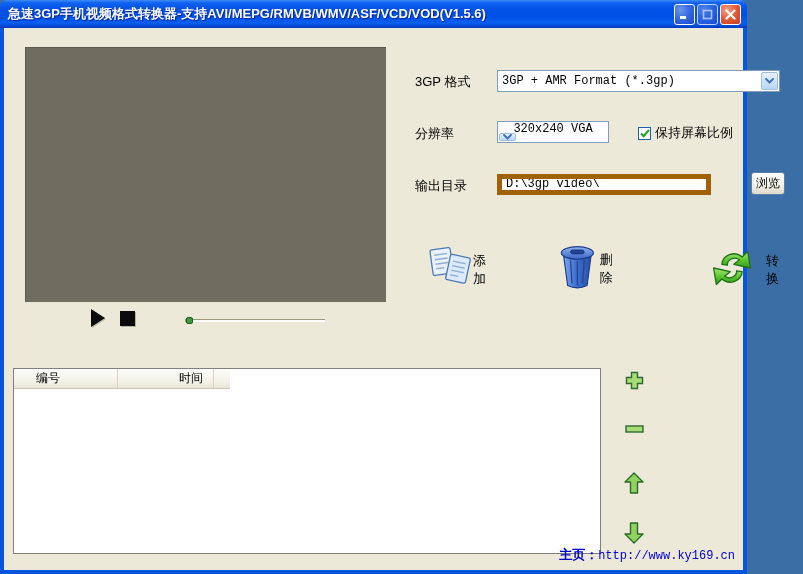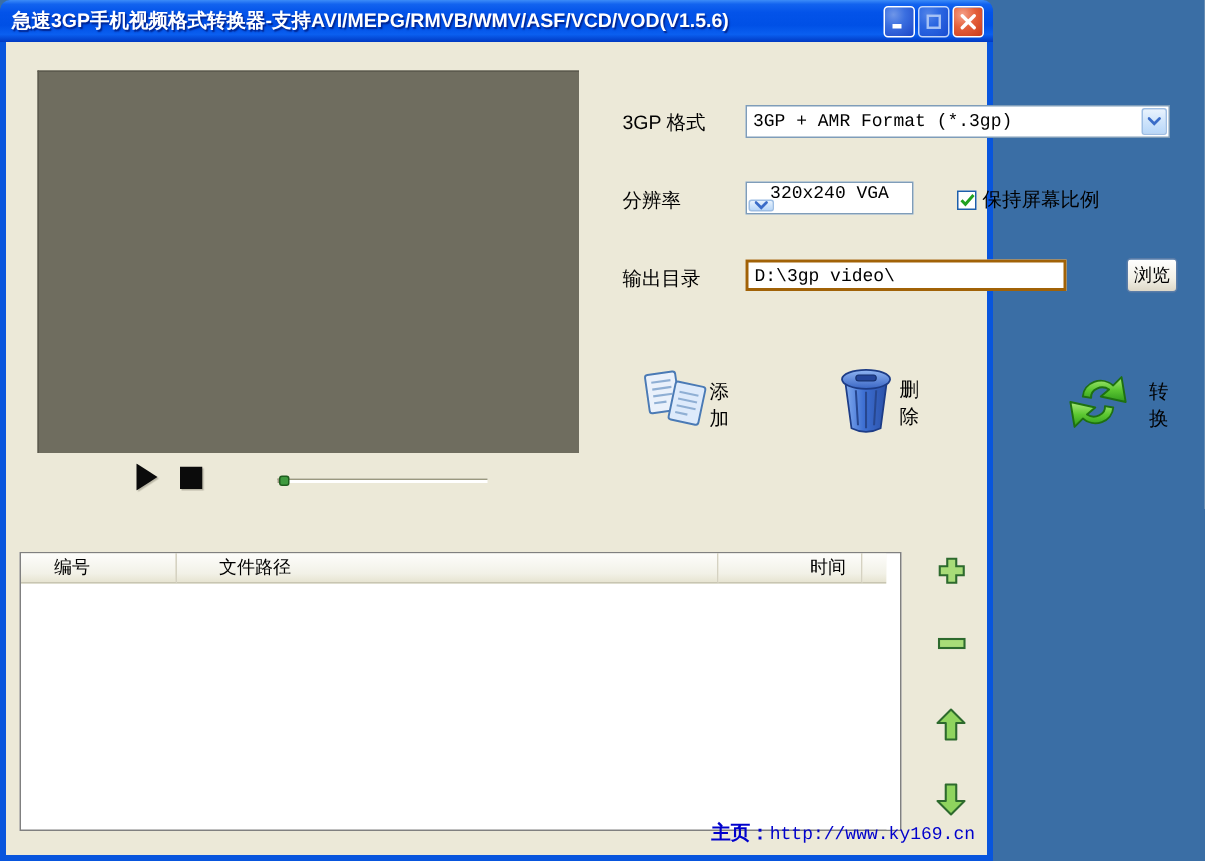--- a/index.html
+++ b/index.html
@@ -1,19 +1,19 @@
 <!DOCTYPE html>
 <html><head>
 <meta charset="utf-8">
 <style>
   * { margin:0; padding:0; box-sizing:border-box; }
   html,body { width:803px; height:574px; overflow:hidden; background:#3a6ea5;
               font-family:"Liberation Sans","DejaVu Sans",sans-serif; }
 
-  .window { position:relative; width:662px; height:574px;
+  .window { position:relative; width:747px; height:574px;
             border-left:4px solid #0855DD; border-right:4px solid #0855DD;
             border-bottom:4px solid #0855DD; border-top:0;
             border-radius:8px 8px 0 0; background:#ECE9D8; }
 
   
   .titlebar { position:absolute; left:-4px; right:-4px; top:0; height:28px;
               border-radius:7px 7px 0 0;
               background:linear-gradient(180deg,#3c8cf8 0%,#1263ef 10%,#0353e9 30%,#0050e6 60%,#0a5ff0 82%,#0039c2 100%);
               display:flex; align-items:center; }
   .title-text { color:#fff; font-weight:bold; font-size:13px; padding-left:8px;
@@ -45,21 +45,21 @@
   .fieldlabel { font-size:13px; color:#000; white-space:nowrap; }
 
   .combo { background:#fff; border:1px solid #7F9DB9; display:flex; align-items:center; height:22px; }
   .combo .val { flex:1; font-family:"Liberation Mono","DejaVu Sans Mono",monospace;
                 font-size:12px; padding:0 4px; white-space:nowrap; overflow:hidden; }
   .combo .dd { width:17px; align-self:stretch; margin:1px;
                background:linear-gradient(180deg,#E9F3FD 0%,#CFE4FB 50%,#B8D7F9 100%);
                border:1px solid #9EBEE4; border-radius:2px;
                display:flex; align-items:center; justify-content:center; }
 
-  .textinput { background:#fff; border:2px solid #a16207; height:21px;
+  .textinput { background:#fff; border:5px solid #a16207; height:21px;
                font-family:"Liberation Mono","DejaVu Sans Mono",monospace; font-size:12px;
                padding:0 4px; width:100%; outline:none; }
 
   .xp-btn { background:linear-gradient(180deg,#ffffff 0%,#F2F0E6 60%,#DDD8C8 100%);
             border:1px solid #5B7DA8; border-radius:3px; font-size:12px; color:#000;
             display:flex; align-items:center; justify-content:center; }
 
   .checkbox { width:13px; height:13px; background:#fff; border:1px solid #1D5FAB;
               display:flex; align-items:center; justify-content:center; }
 
@@ -223,21 +223,20 @@
         </defs>
         <path d="M14 20 A 13 12 0 0 1 36 12 L 42 6 L 45 24 L 27 20 L 33 15 A 8 7 0 0 0 20 21 Z" fill="url(#cg)" stroke="#1E7012" stroke-width="1.4" stroke-linejoin="round"></path>
         <path d="M36 28 A 13 12 0 0 1 14 36 L 8 42 L 5 24 L 23 28 L 17 33 A 8 7 0 0 0 30 27 Z" fill="url(#cg)" stroke="#1E7012" stroke-width="1.4" stroke-linejoin="round"></path>
       </svg>
       <span class="cap">转换</span>
     </div>
 
     <div class="abs filetable">
       <div class="thead">
         <div class="th c1">编号</div>
-        <div class="th c2">文件路径</div>
         <div class="th c3">时间</div>
         <div class="th fill"></div>
       </div>
       <div class="tbody"></div>
     </div>
 
     <div class="abs greenbtn" style="left:621px; top:343px;">
       <svg width="19" height="19" viewBox="0 0 19 19">
         <path d="M6.5 1.5 h6 v5 h5 v6 h-5 v5 h-6 v-5 h-5 v-6 h5 z" fill="#A8DC78" stroke="#2D6A2D" stroke-width="1.4"></path>
       </svg>

